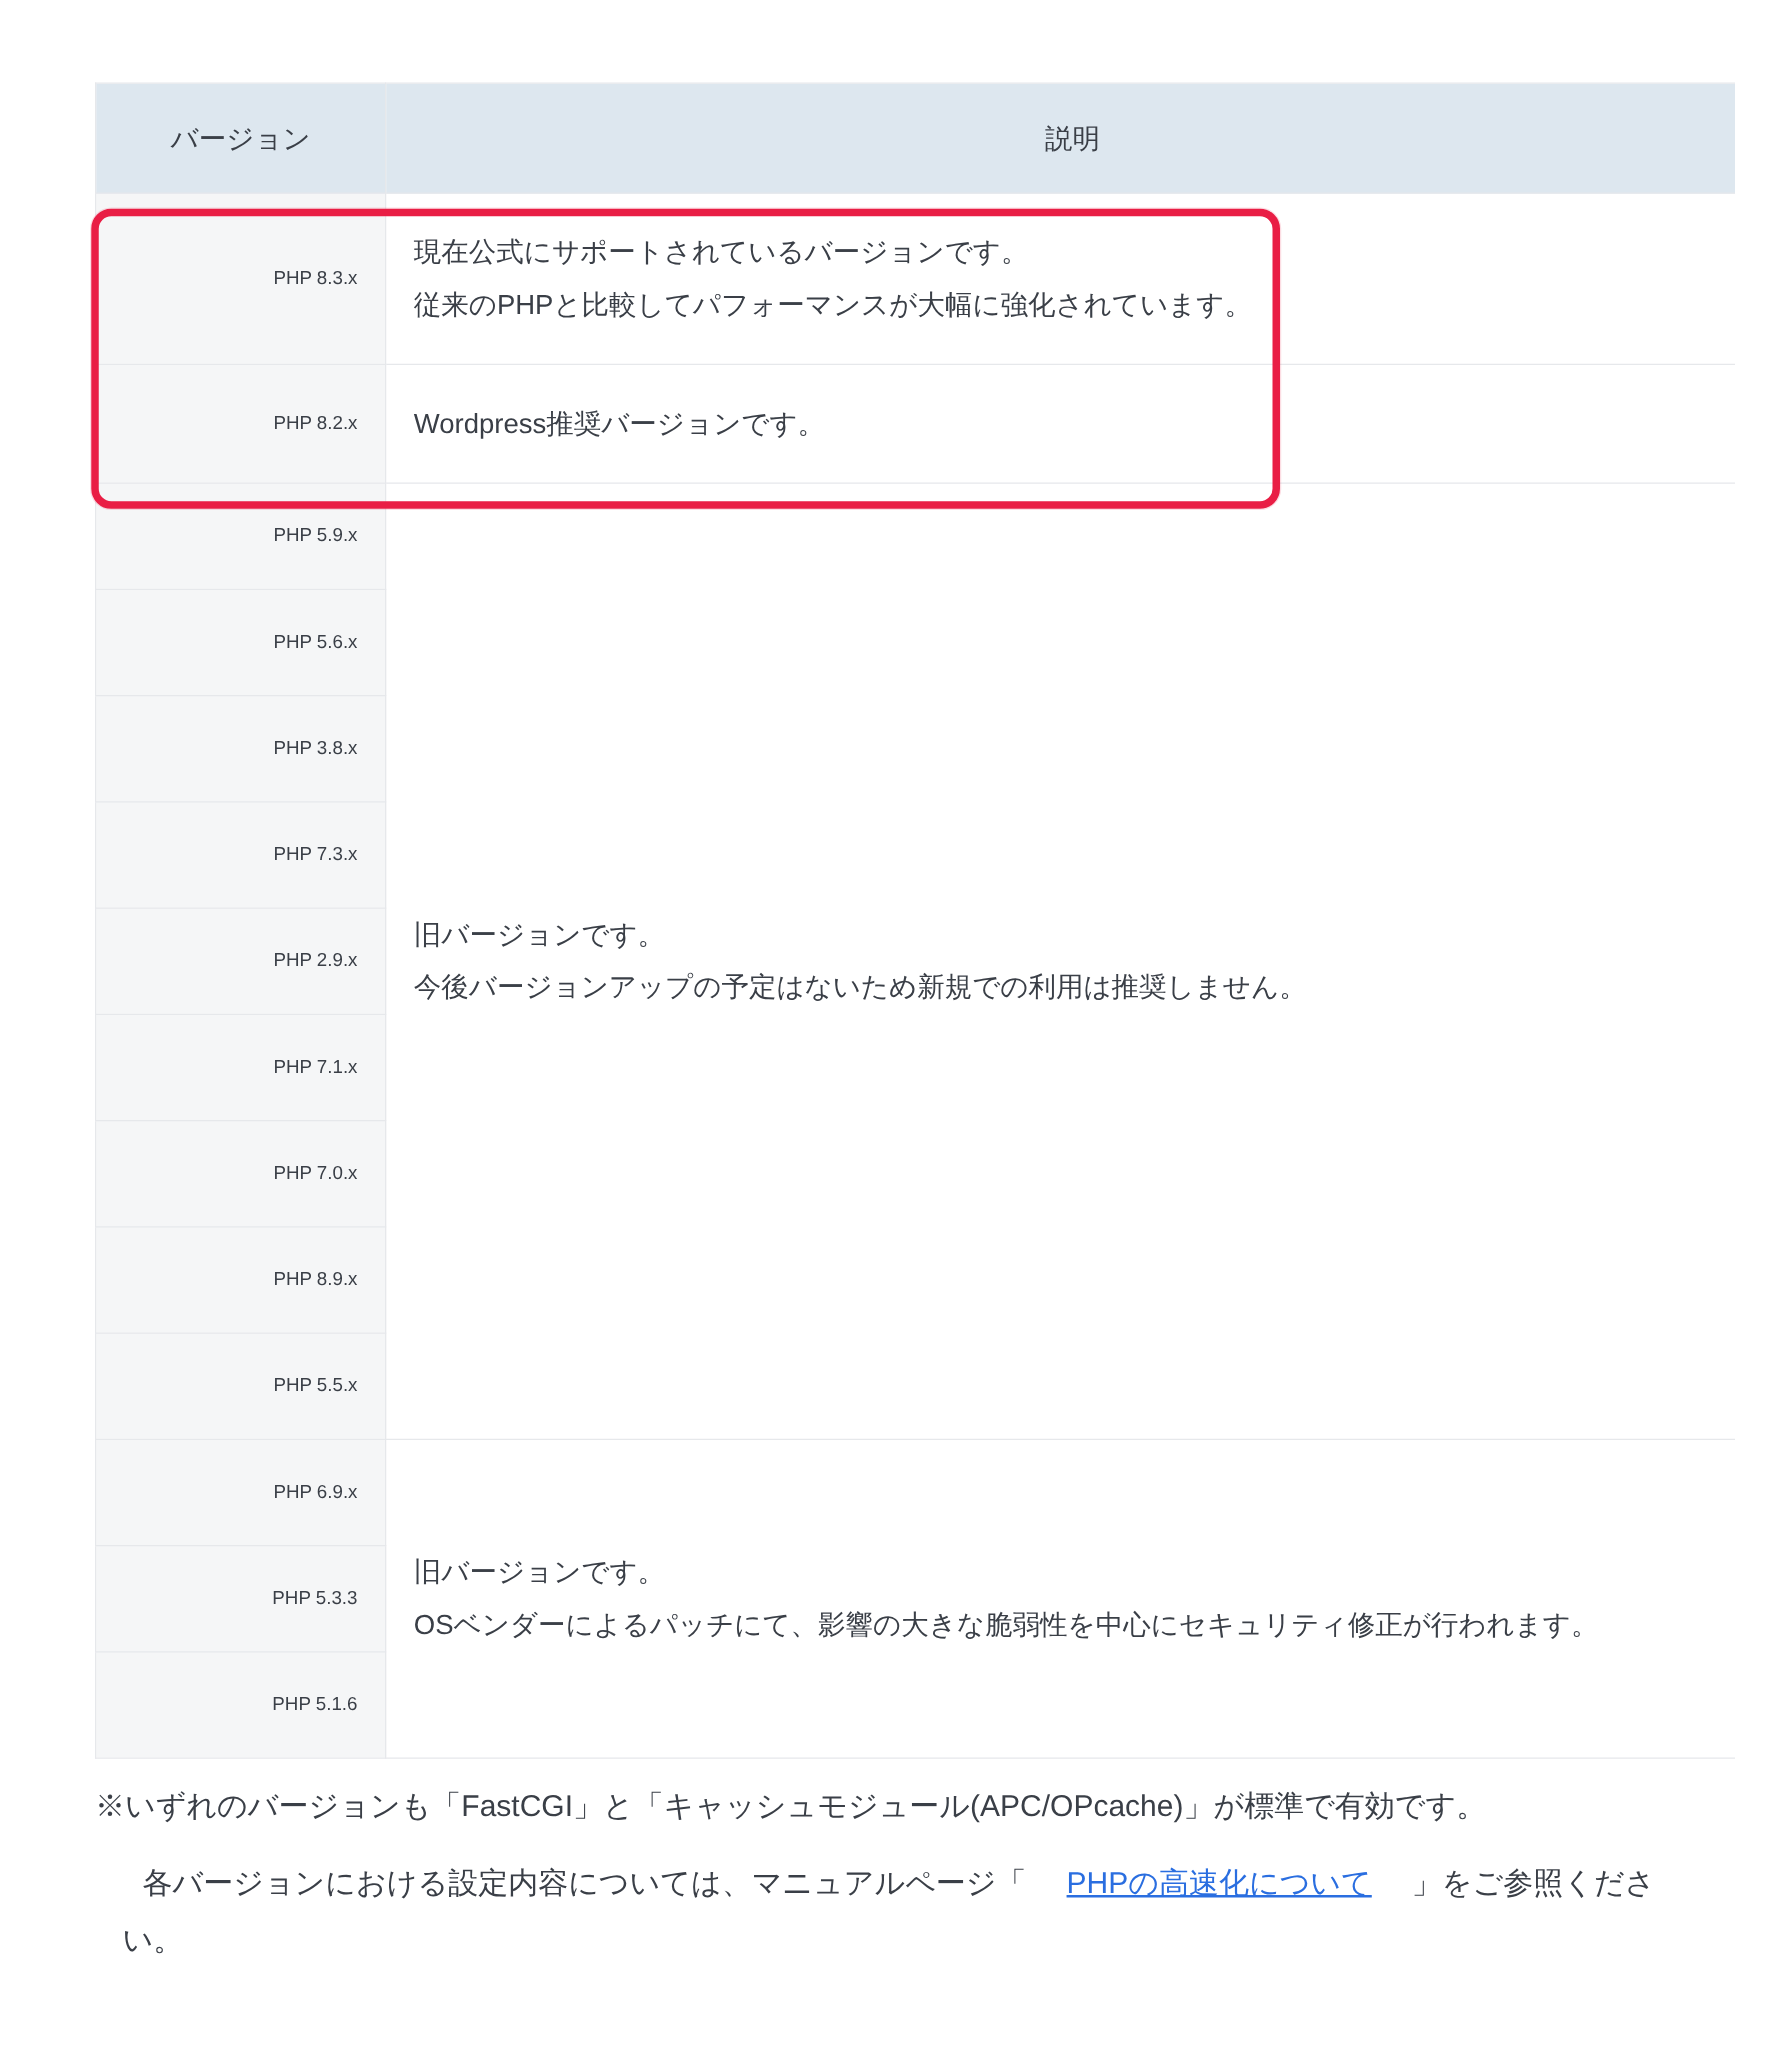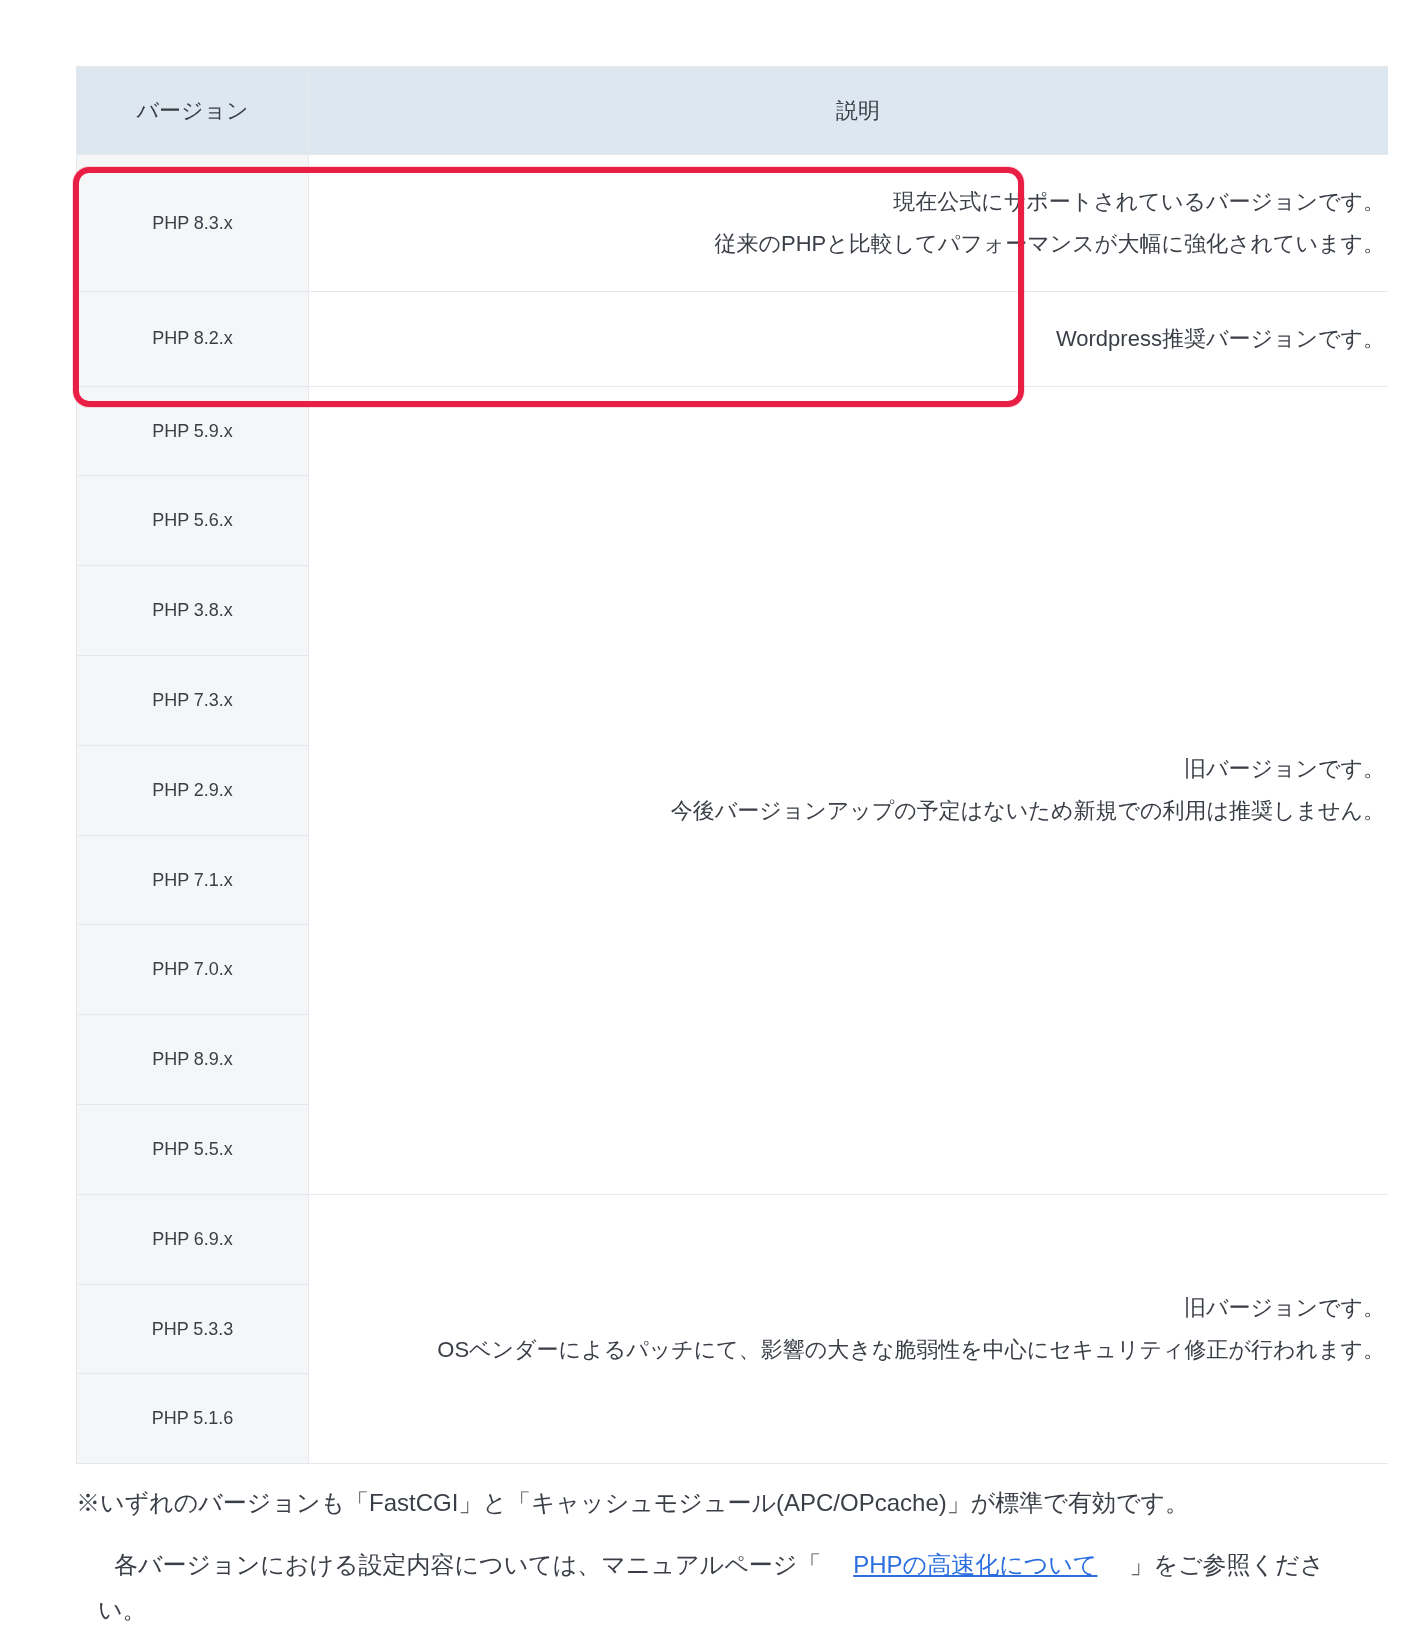--- a/index.html
+++ b/index.html
@@ -26,38 +26,37 @@
       color: #3a3f47;
       font-weight: 400;
       padding: 26px 10px;
       text-align: center;
       border: 1px solid #e6e8eb;
       font-size: 22px;
     }
     thead th.col-ver { width: 232px; }
     tbody th {
       background: #f5f6f7;
-      text-align: center;
+      text-align: right;
       font-weight: 400;
       padding: 30px 22px;
       border: 1px solid #e6e8eb;
       color: #3a3f47;
-      font-size: 18px;
+      font-size: 15px;
       vertical-align: middle;
       width: 232px;
     }
     tbody td {
       background: #fff;
       padding: 26px 22px;
       border: 1px solid #e6e8eb;
       color: #3a3f47;
       font-size: 22px;
       vertical-align: middle;
       line-height: 1.9;
-      text-align: right;
     }
     .highlight-border {
       position: absolute;
       border: 6px solid #e91e45;
       border-radius: 16px;
       pointer-events: none;
       box-shadow: 0 0 0 1px rgba(233,30,69,.15);
     }
     .notes {
       margin-top: 14px;

